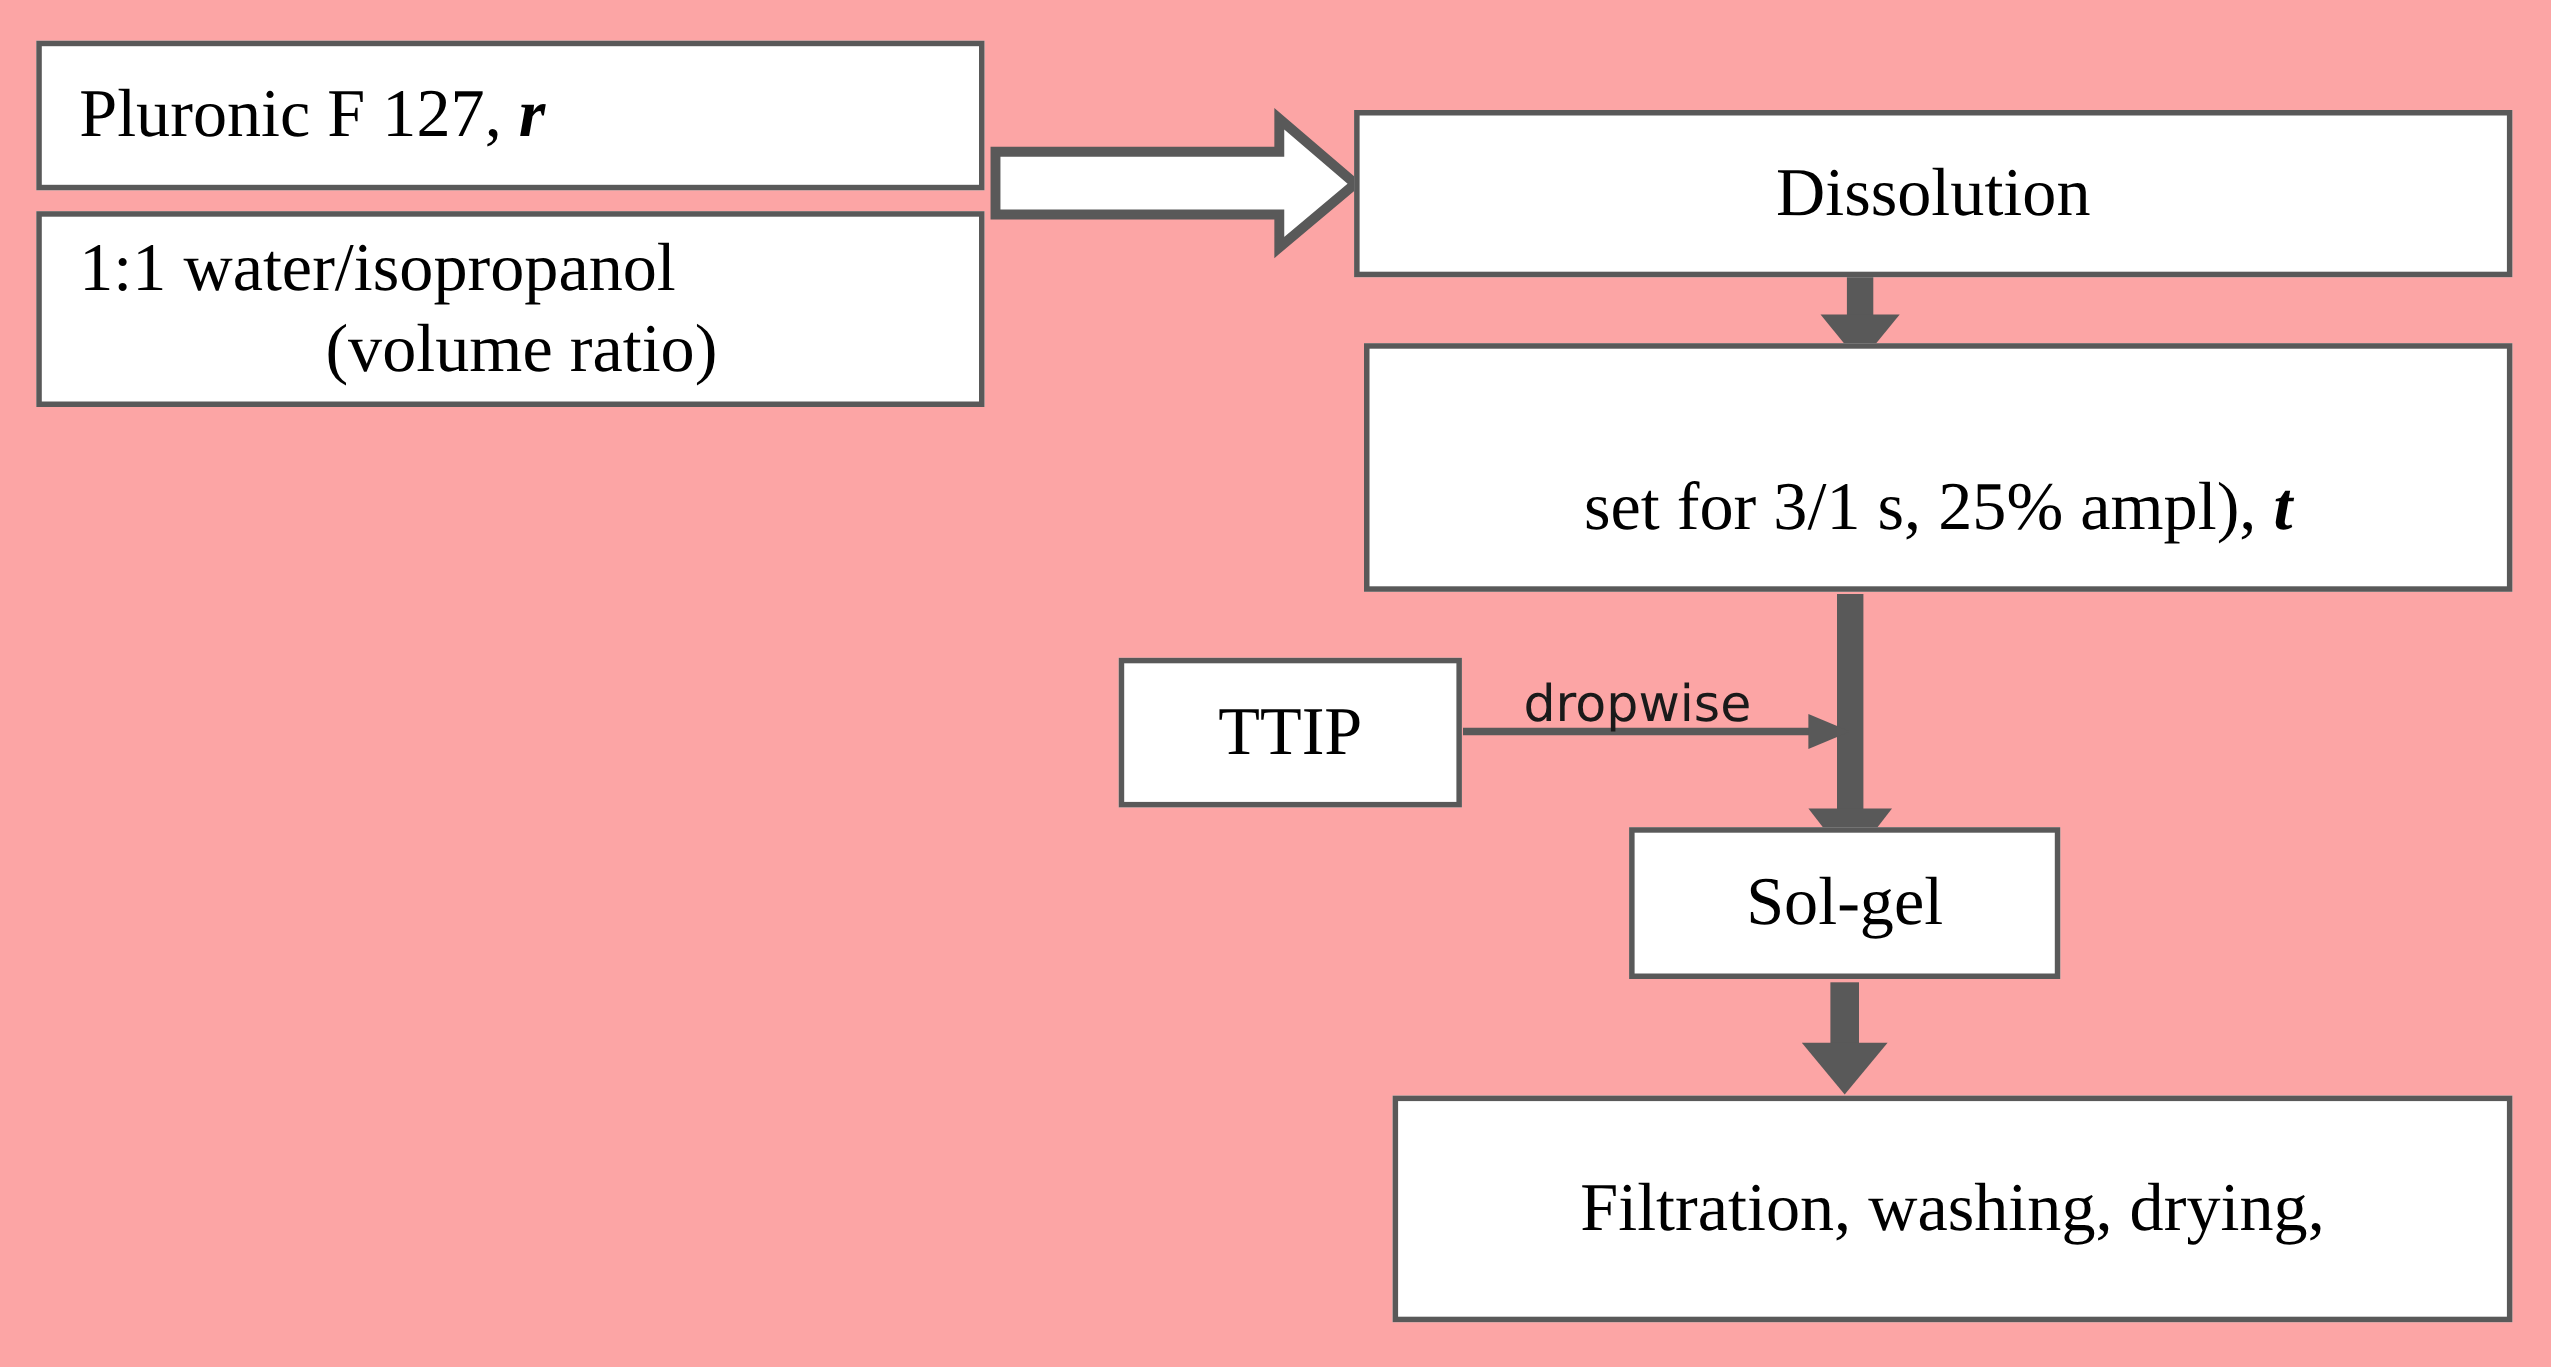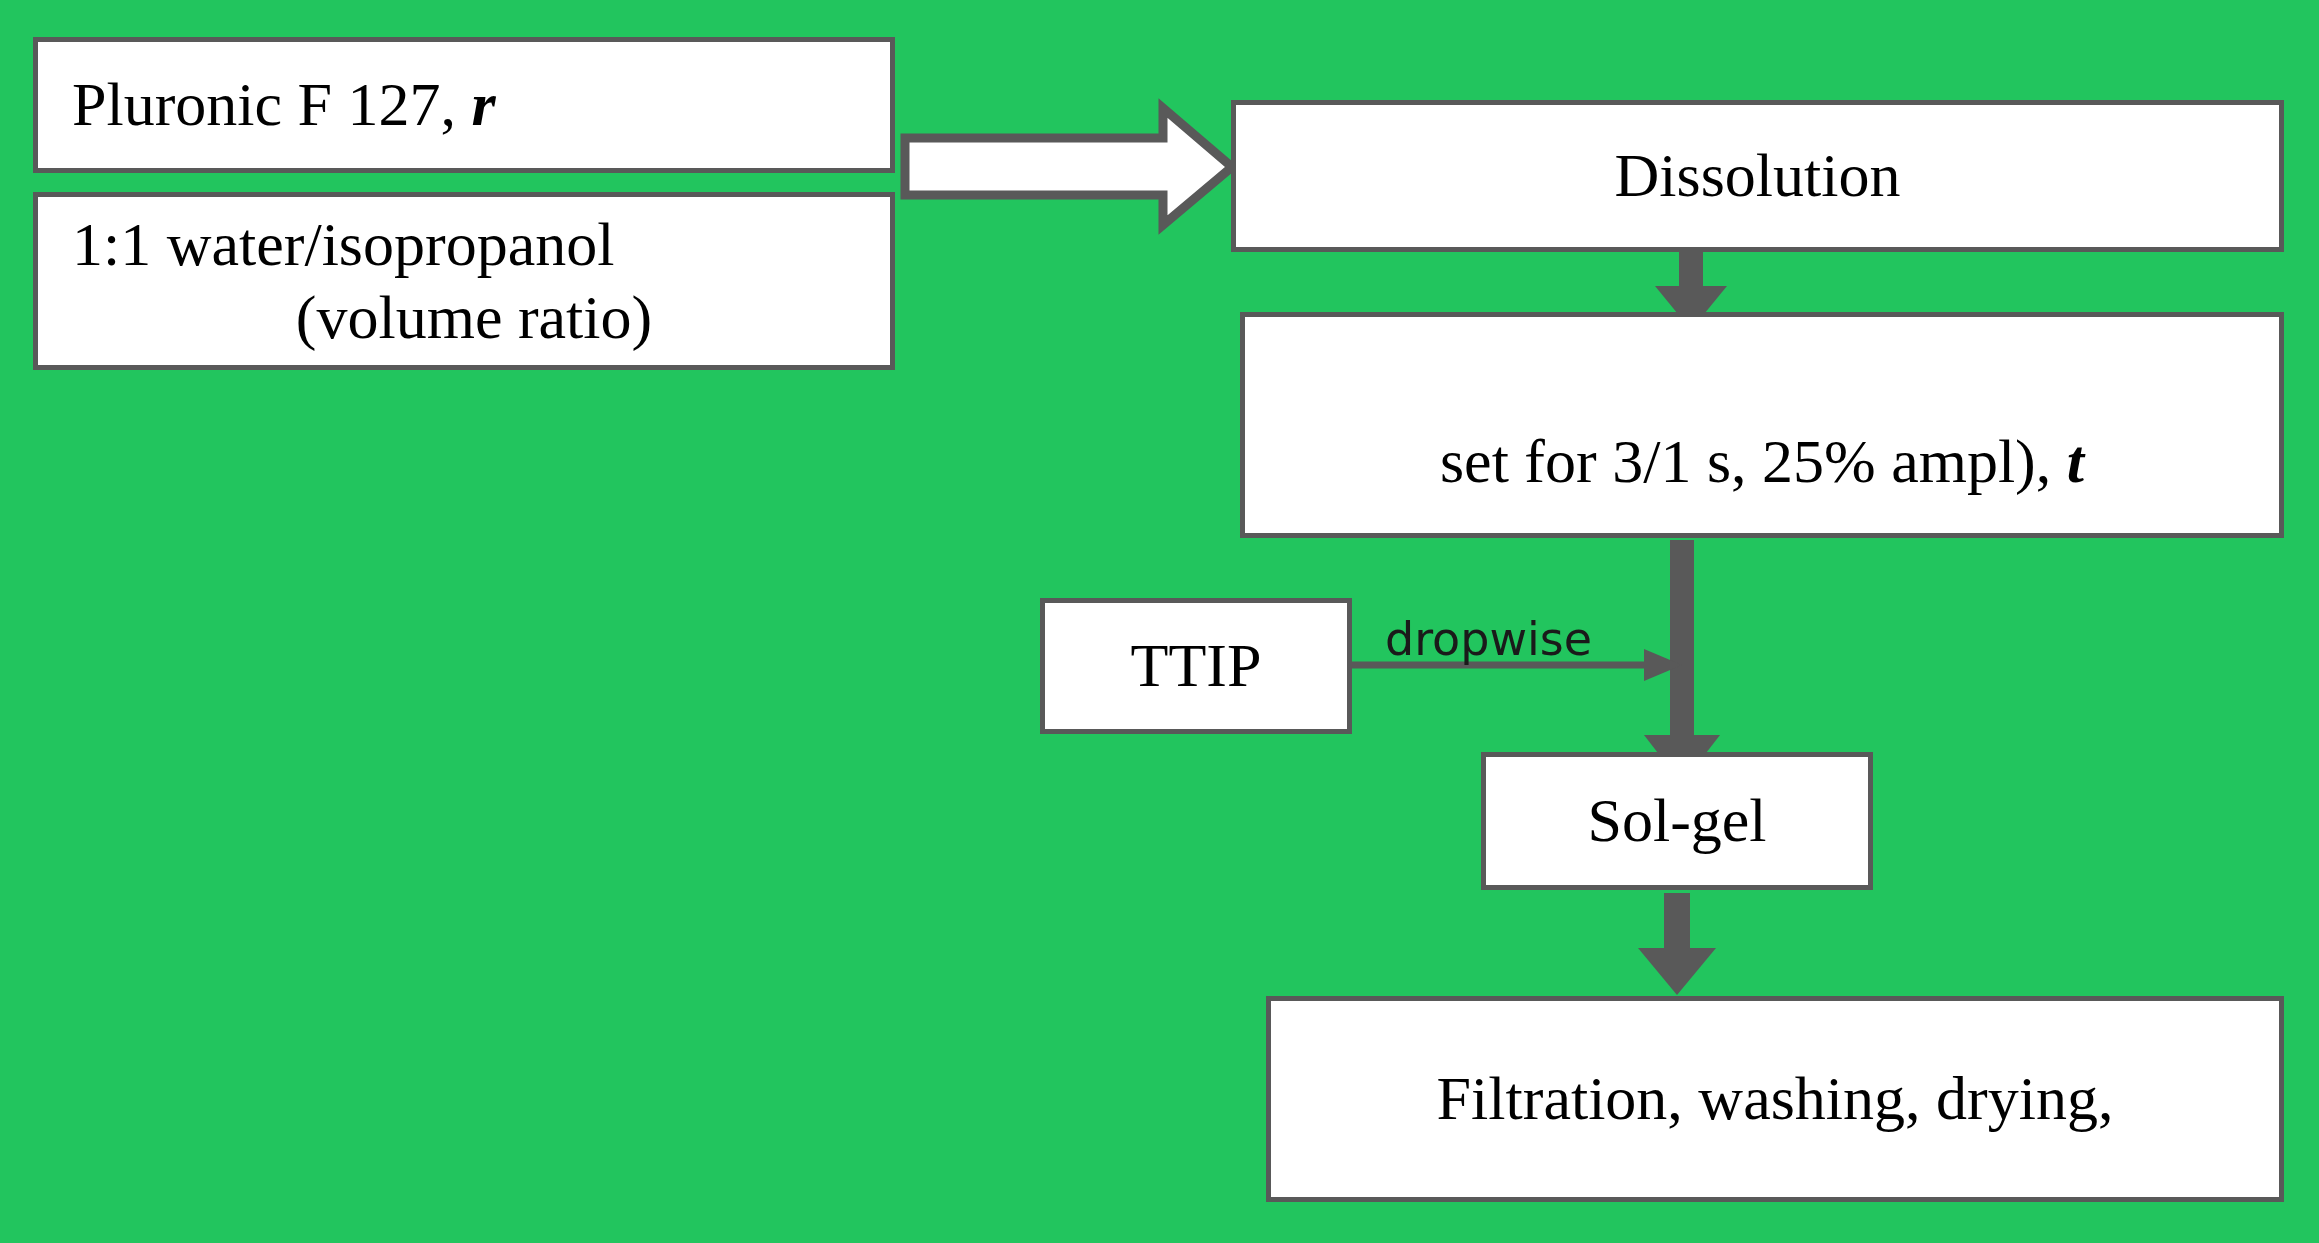--- a/index.html
+++ b/index.html
@@ -9,21 +9,21 @@
     background: #ffffff;
   }
   body {
     font-family: "Liberation Serif", "DejaVu Serif", serif;
     color: #000000;
   }
   #canvas {
     position: relative;
     width: 2319px;
     height: 1243px;
-    background: #22c55e;
+    background: #fca5a5;
     overflow: hidden;
   }
   .node {
     position: absolute;
     box-sizing: border-box;
     background: #ffffff;
     border: 5px solid #595959;
     display: flex;
     align-items: center;
     justify-content: center;
@@ -41,21 +41,21 @@
   }
   
   #node-pluronic   { left: 33px;   top: 37px;   width: 862px;  height: 136px; }
   #node-pluronic .node-text { text-align: left; padding-left: 34px; }
 
   #node-solvent    { left: 33px;   top: 192px;  width: 862px;  height: 178px; }
   #node-solvent .node-text { text-align: left; padding-left: 34px; }
 
   #node-dissolution{ left: 1231px; top: 100px;  width: 1053px; height: 152px; }
   #node-ultrasonic { left: 1240px; top: 312px;  width: 1044px; height: 226px; }
-  #node-ttip       { left: 1017px; top: 598px;  width: 312px;  height: 136px; margin-left: 23px; }
+  #node-ttip       { left: 1017px; top: 598px;  width: 312px;  height: 136px; }
   #node-solgel     { left: 1481px; top: 752px;  width: 392px;  height: 138px; }
   #node-final      { left: 1266px; top: 996px;  width: 1018px; height: 206px; }
 
   .italic-var {
     font-style: italic;
     font-weight: bold;
   }
 
   
   #connectors {

